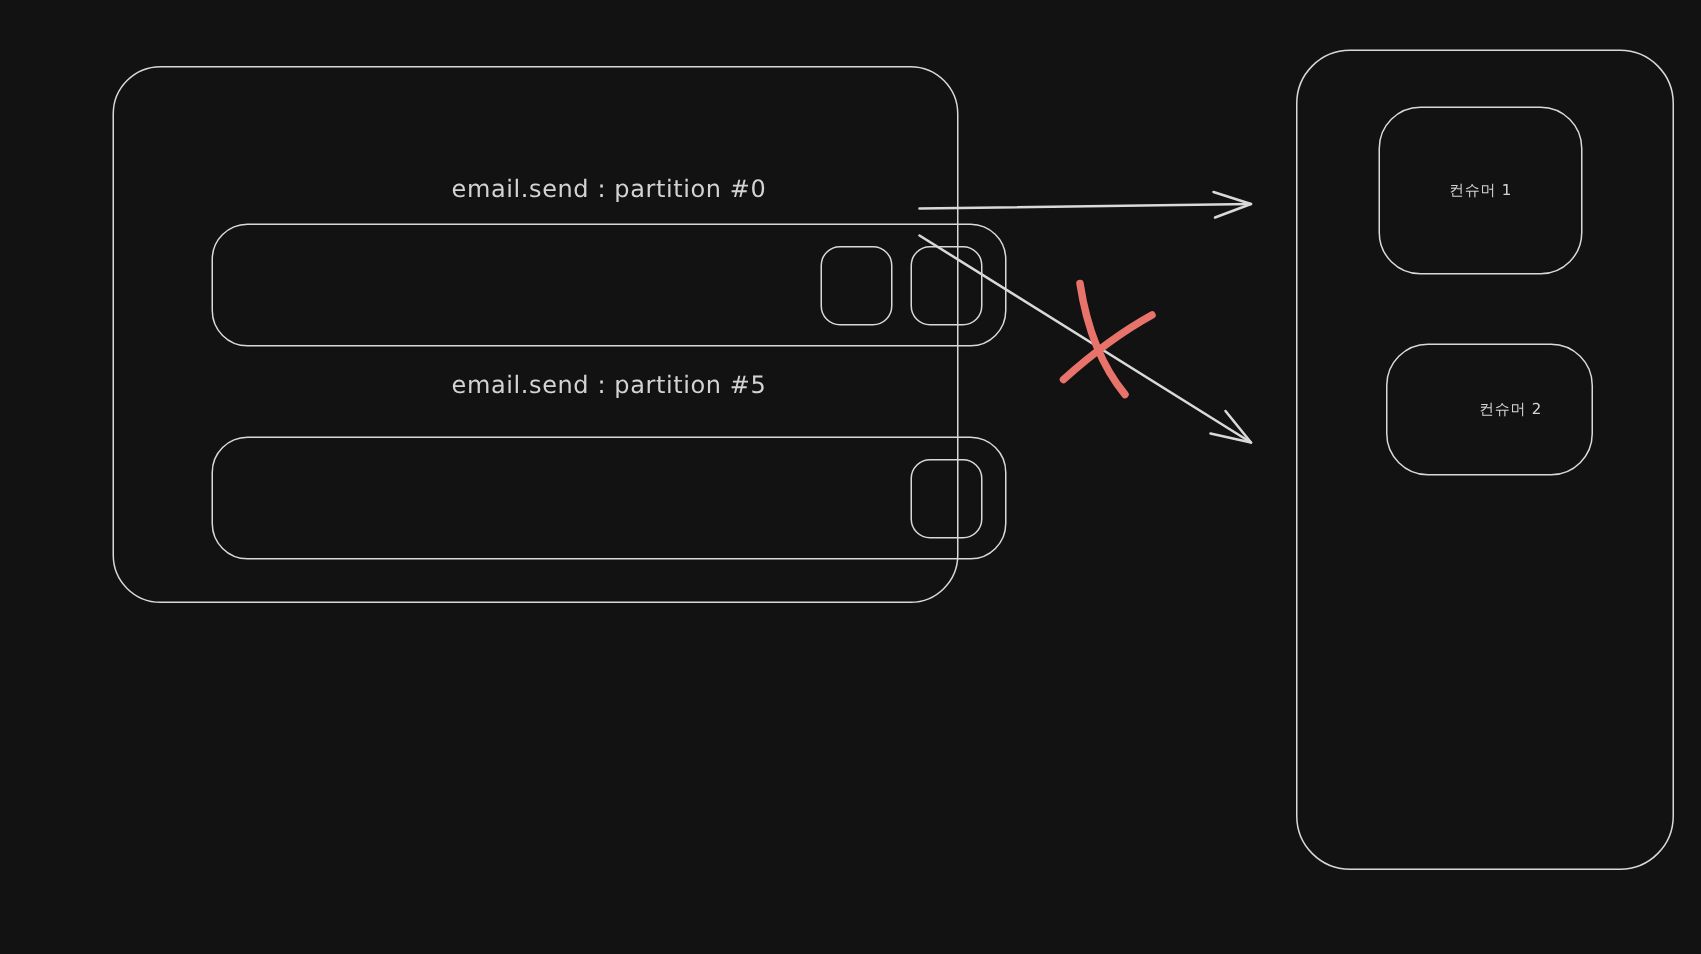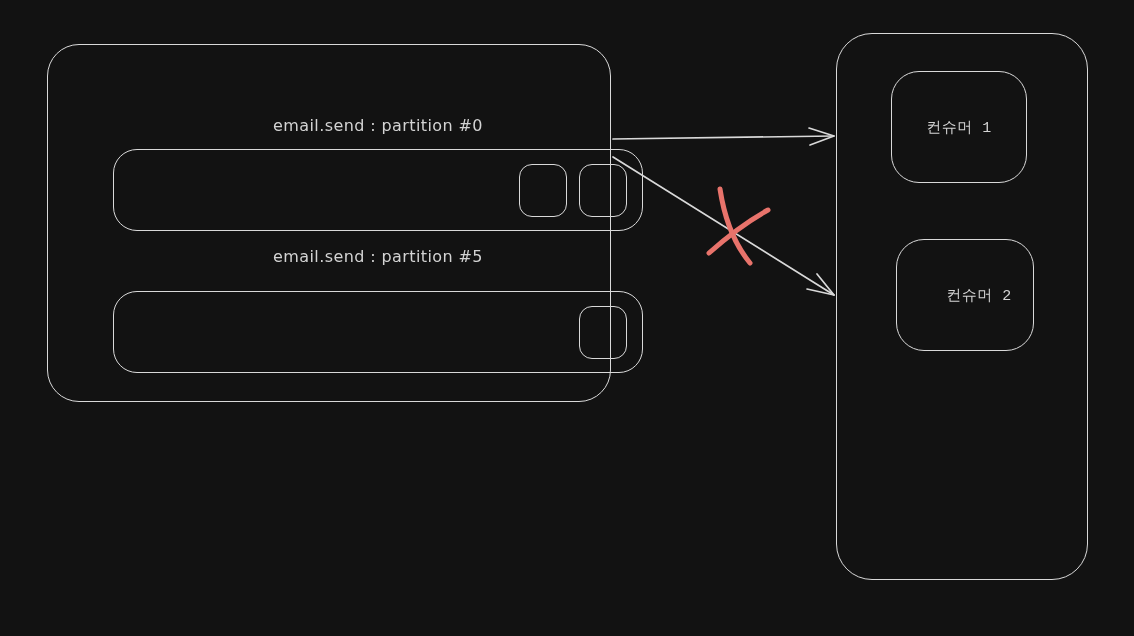--- a/index.html
+++ b/index.html
@@ -14,20 +14,21 @@
     background: var(--background, #121212);
     color: var(--text, #d3d3d3);
     font-family: "DejaVu Sans", "Liberation Sans", sans-serif;
     overflow: hidden;
   }
   .outline {
     position: absolute;
     border: 1.6px solid var(--stroke, #d9d9d9);
     background: transparent;
     box-sizing: border-box;
+    margin-left: 28px;
   }
   
   .topic-box {
     left: 47px; top: 44px;
     width: 564px; height: 358px;
     border-radius: 32px;
   }
   .partition-label {
     position: absolute;
     left: 65px; width: 530px;
@@ -67,26 +68,25 @@
     border-radius: 36px;
   }
   .consumer-box {
     position: absolute;
     border: 1.6px solid var(--stroke, #d9d9d9);
     border-radius: 28px;
     box-sizing: border-box;
     display: flex;
     align-items: center;
     justify-content: center;
-    font-size: 15px;
+    font-size: 10px;
     letter-spacing: 0.5px;
-    font-family: Liberation Mono, monospace;
   }
   .consumer-box.c1 { left: 54px; top: 37px; width: 136px; height: 112px; }
-  .consumer-box.c2 { left: 59px; top: 205px; width: 138px; height: 112px; padding-left: 28px; }
+  .consumer-box.c2 { left: 59px; top: 195px; width: 138px; height: 88px; padding-left: 28px; }
   
   .overlay {
     position: absolute;
     left: 0; top: 0;
     width: 1134px; height: 636px;
     pointer-events: none;
   }
   .arrow-line {
     stroke: var(--stroke, #d9d9d9);
     stroke-width: 1.7;

